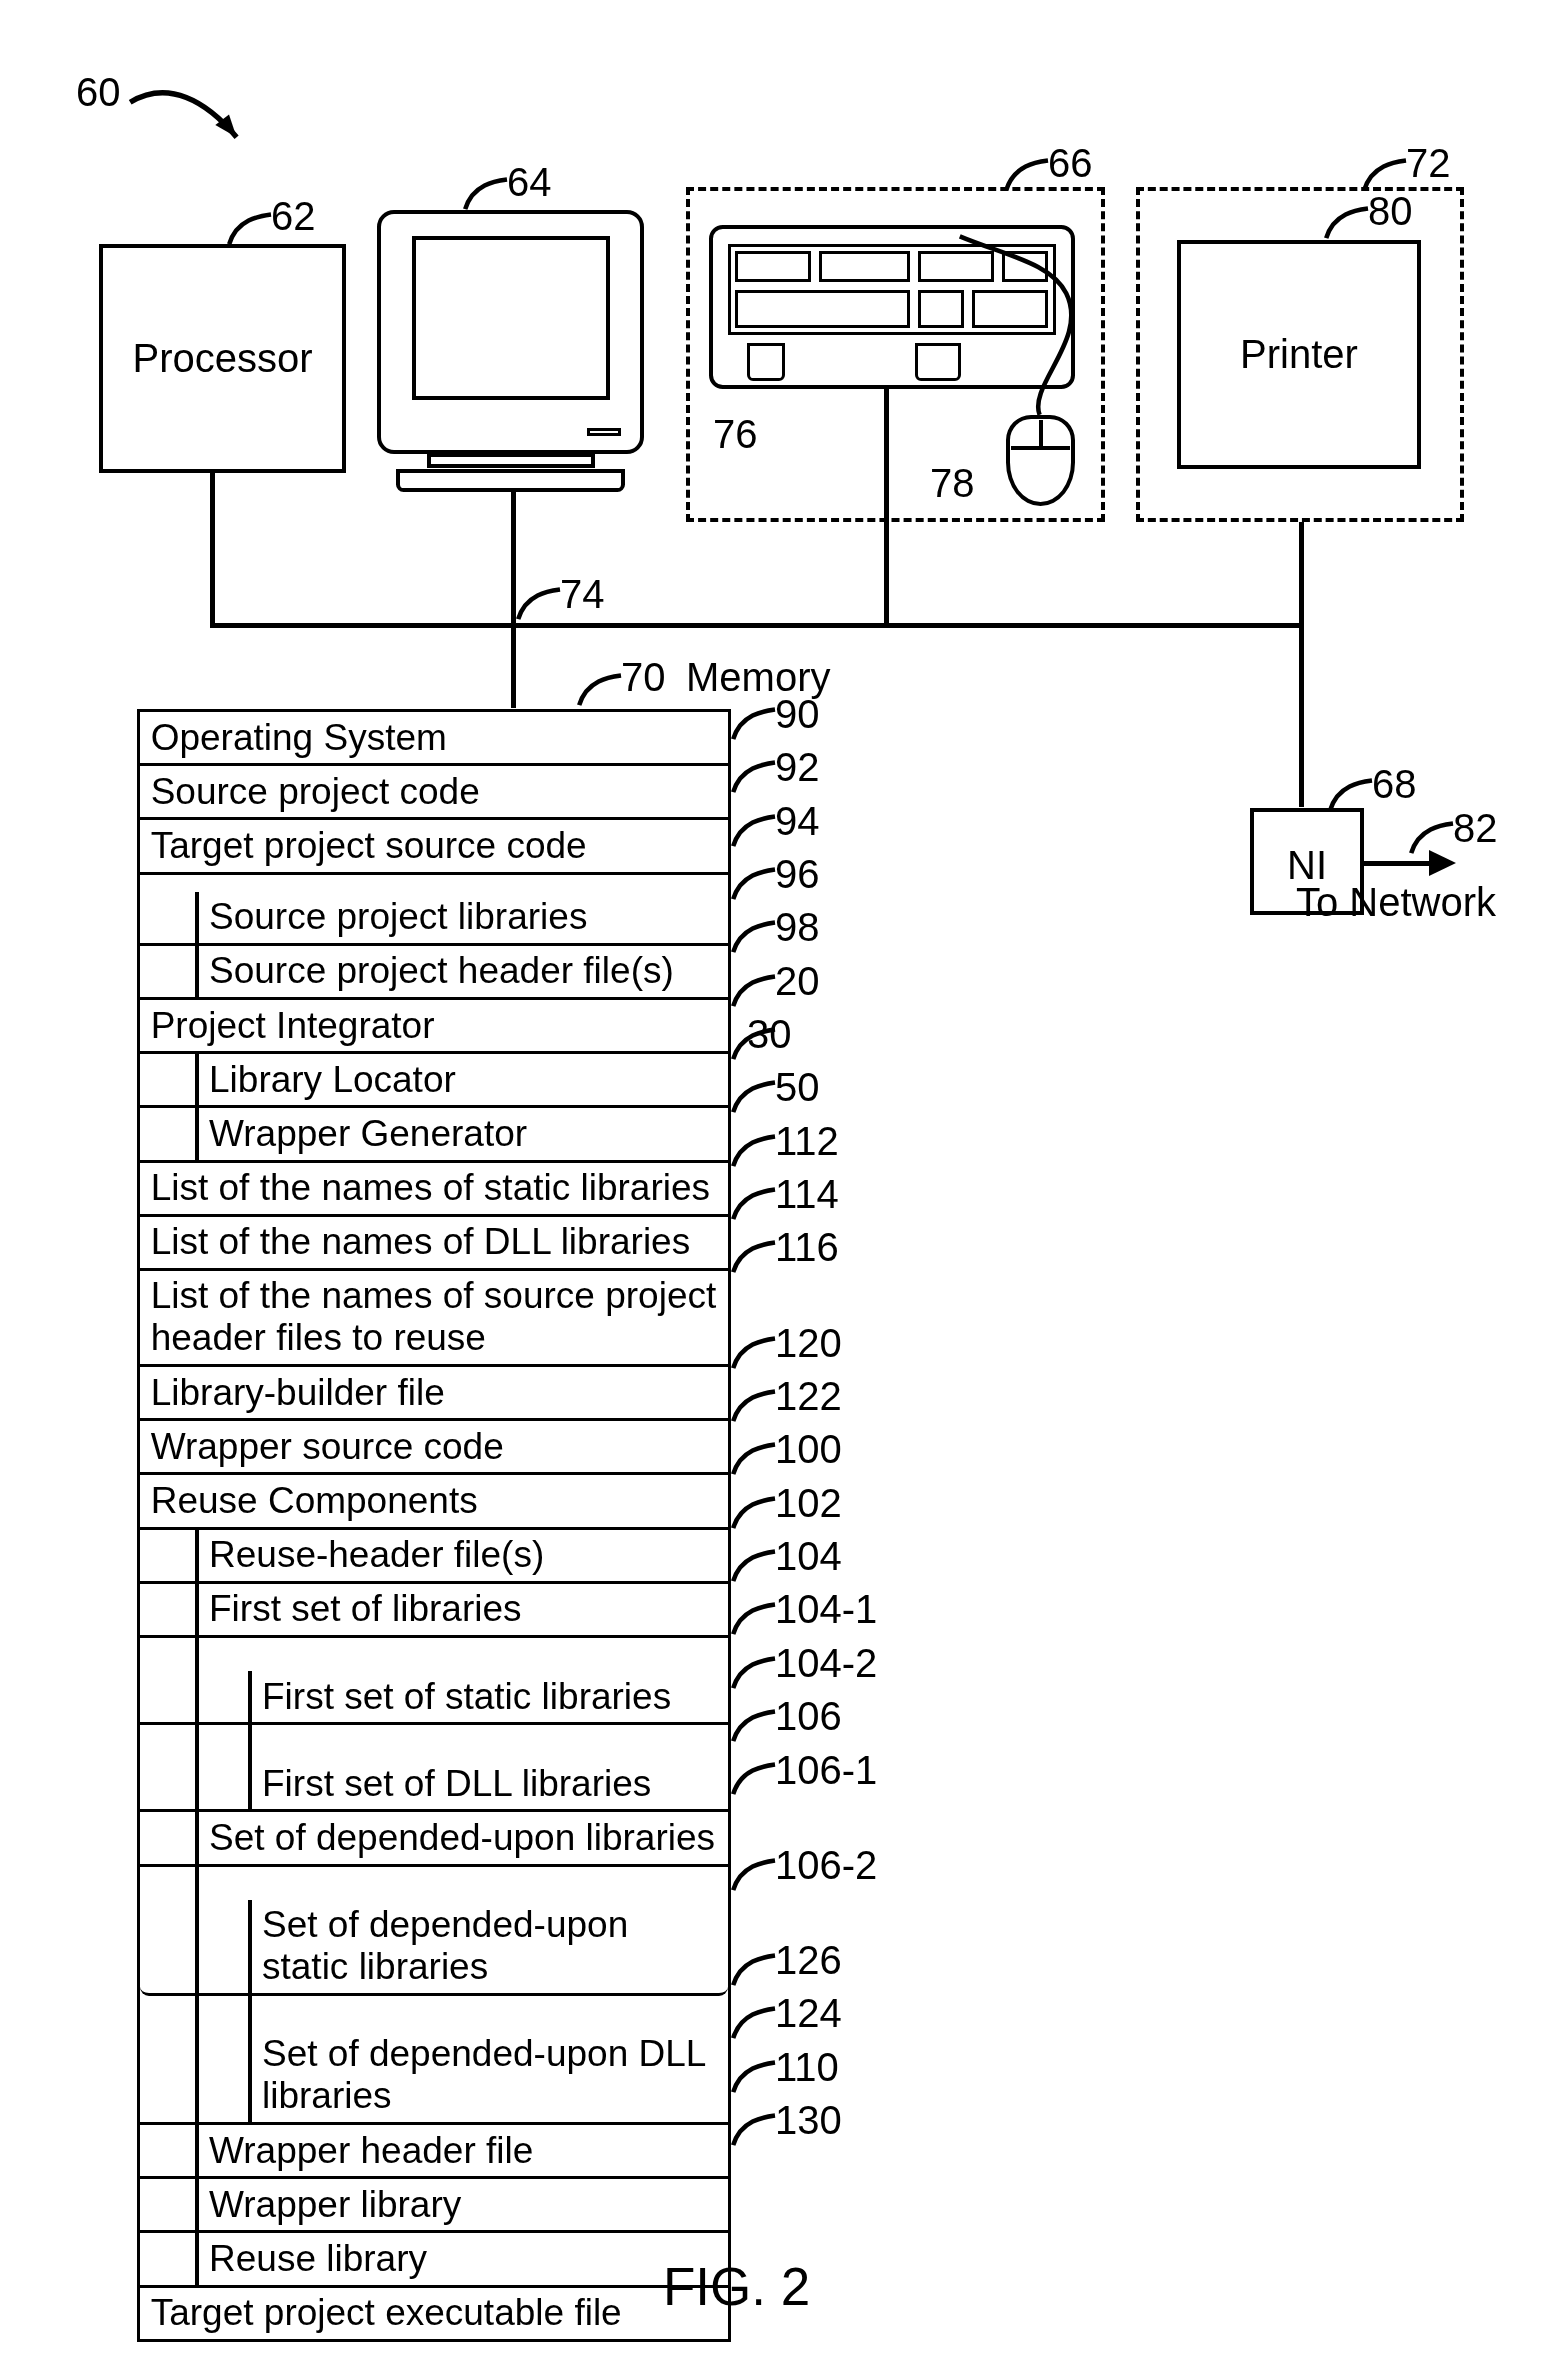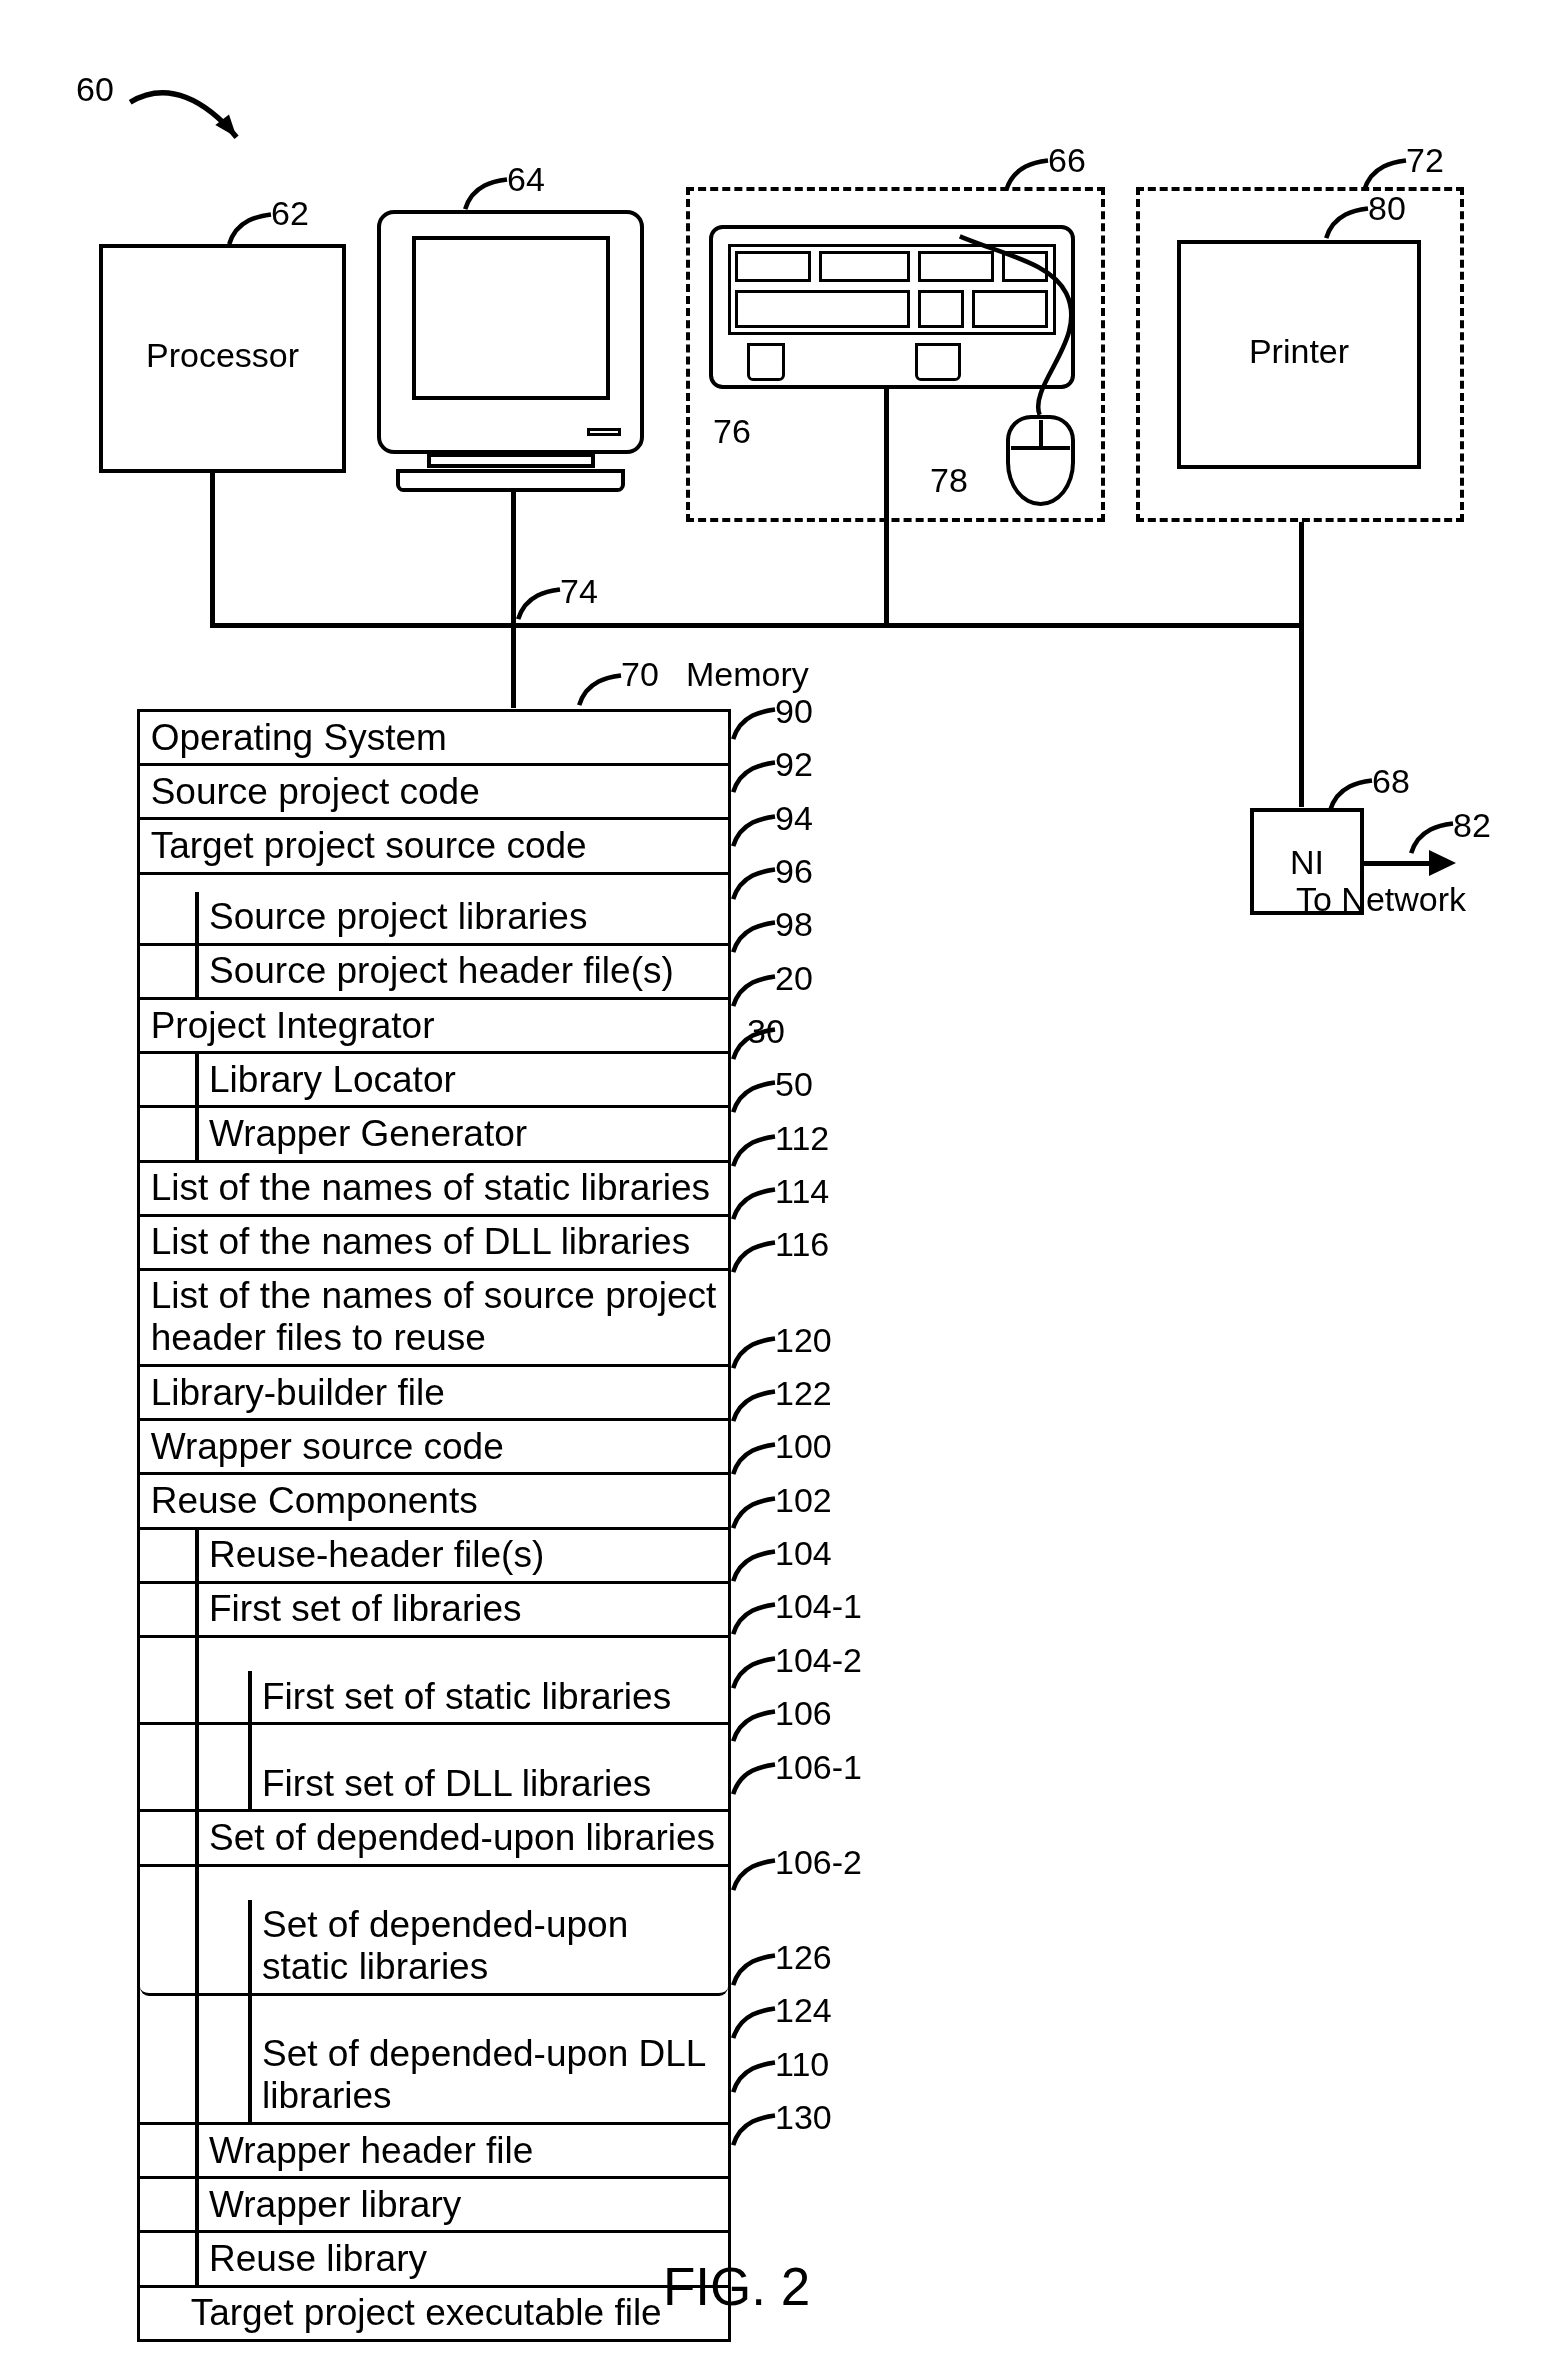--- a/index.html
+++ b/index.html
@@ -13,21 +13,21 @@
     position: relative;
   }
   .canvas {
     position: absolute;
     left: 0; top: 0;
     width: 1565px;
     height: 2366px;
   }
   .lbl {
     position: absolute;
-    font-size: 34px;
+    font-size: 40px;
     color: #000;
     white-space: nowrap;
   }
   .solid-box {
     position: absolute;
     border: 4.6px solid #000;
     background: #fff;
   }
   .dashed-box {
     position: absolute;
@@ -44,21 +44,21 @@
     position: absolute;
     left: 137px;
     top: 709px;
     width: 594px;
     border: 3.8px solid #000;
     font-size: 37px;
   }
   .row0 { border-bottom: 3.8px solid #000; padding: 4.6px 10.7px; }
   .row1 { border-bottom: 3.8px solid #000; padding: 4.6px 10.7px 4.6px 69px; }
   .row2 { border-bottom: 3.8px solid #000; padding: 4.6px 10.7px 4.6px 122px; margin-top: 33px; }
-  .mem .last { border-bottom: none; margin-left: 40px; }
+  .mem .last { border-bottom: none; }
   .row1::before, .row2::before {
     content: "";
     position: absolute;
   }
 
   .figcap {
     position: absolute;
     font-size: 53px;
     left: 663px;
     top: 2256px;

